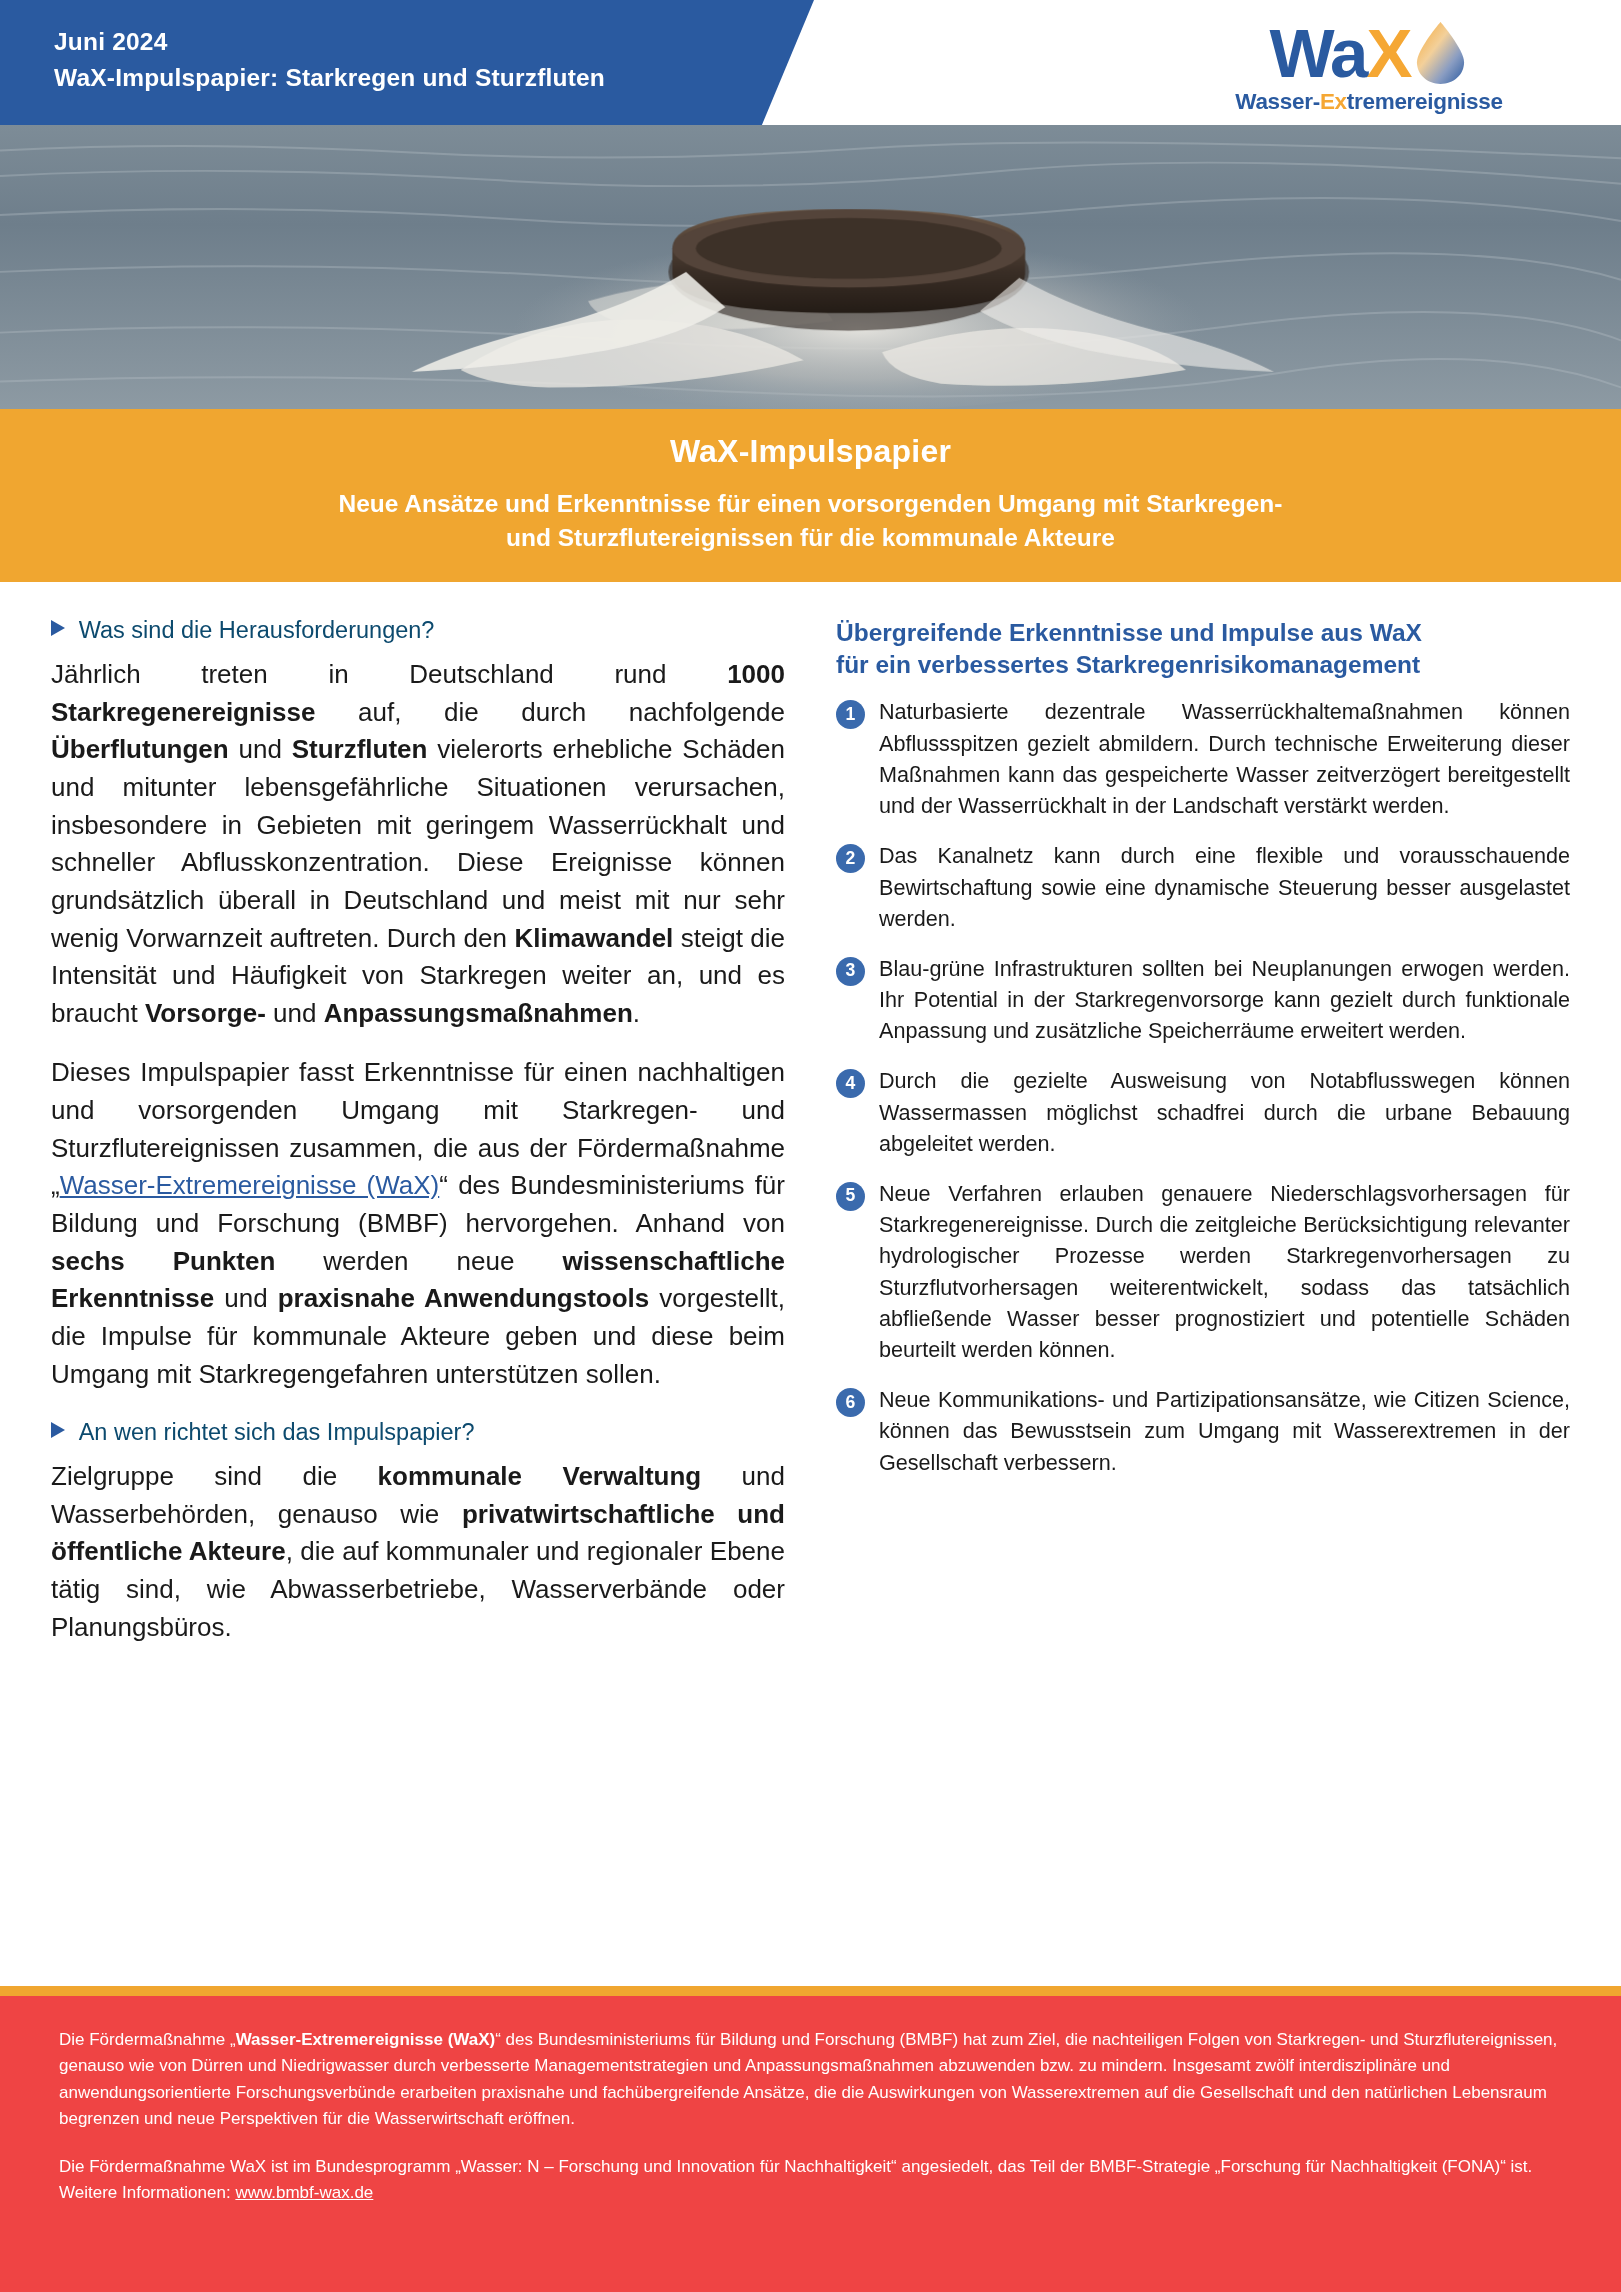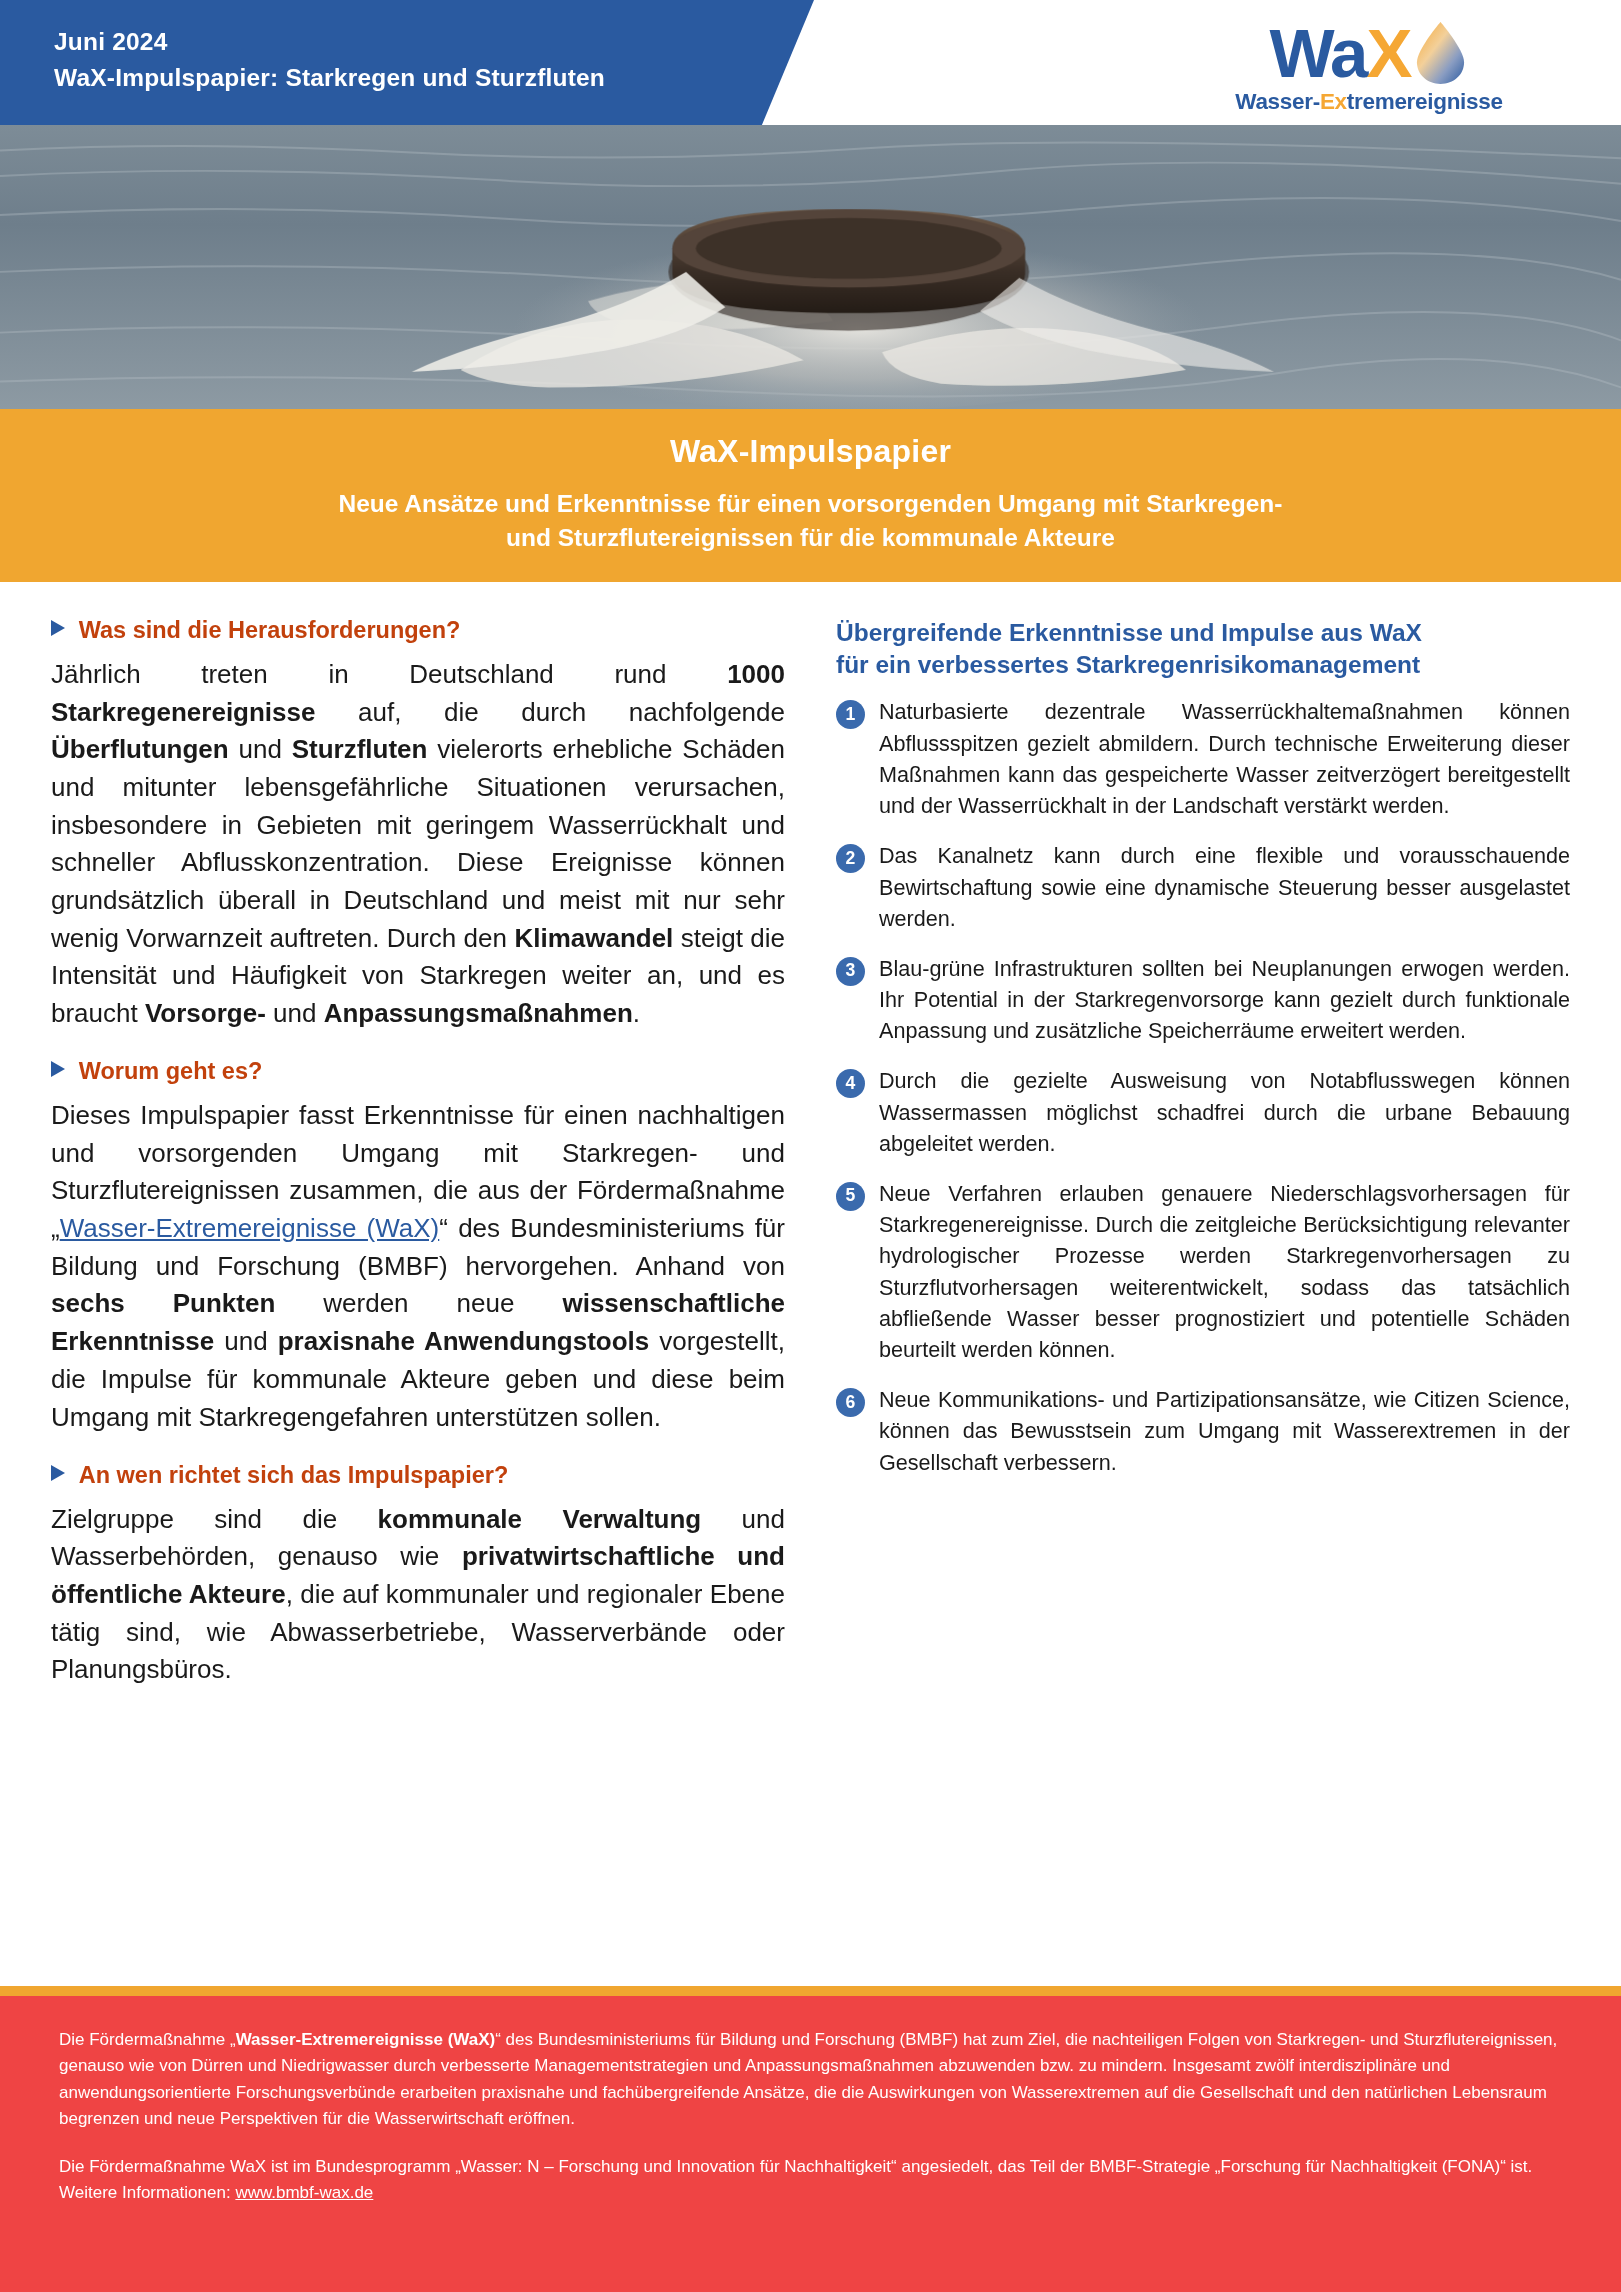--- a/index.html
+++ b/index.html
@@ -127,23 +127,23 @@
   
   .content {
     display: flex;
     gap: 51px;
     padding: 35px 51px 0 51px;
   }
   .col-left  { width: 735px; }
   .col-right { width: 735px; }
 
   h2.section-head {
-    color: #c2410c;
+    color: #0c4a6e;
     font-size: 23.5px;
-    font-weight: bold;
+    font-weight: normal;
     margin: 0 0 11.8px 0;
     display: flex;
     align-items: baseline;
     gap: 13.7px;
   }
   h2.section-head.tight { margin-top: 25.5px; }
   .tri {
     display: inline-block;
     width: 0; height: 0;
     border-left: 14.7px solid #2a5aa0;
@@ -315,24 +315,20 @@
 
 <div class="content">
 
   <div class="col-left">
     <div id="left-sections">
         <h2 class="section-head">
           <span class="tri"></span>
           <span>Was sind die Herausforderungen?</span>
         </h2>
         <p class="body"><span>Jährlich treten in Deutschland rund </span><b>1000 Starkregenereignisse</b><span> auf, die durch nachfolgende </span><b>Überflutungen</b><span> und </span><b>Sturzfluten</b><span> vielerorts erhebliche Schäden und mitunter lebensgefährliche Situationen verursachen, insbesondere in Gebieten mit geringem Wasserrückhalt und schneller Abflusskonzentration. Diese Ereignisse können grundsätzlich überall in Deutschland und meist mit nur sehr wenig Vorwarnzeit auftreten. Durch den </span><b>Klimawandel</b><span> steigt die Intensität und Häufigkeit von Starkregen weiter an, und es braucht </span><b>Vorsorge-</b><span> und </span><b>Anpassungsmaßnahmen</b><span>.</span></p>
-        <h2 class="section-head tight">
-          <span class="tri"></span>
-          <span>Worum geht es?</span>
-        </h2>
         <p class="body"><span>Dieses Impulspapier fasst Erkenntnisse für einen nachhaltigen und vorsorgenden Umgang mit Starkregen- und Sturzflutereignissen zusammen, die aus der Fördermaßnahme „</span><a class="inline-link" href="#">Wasser-Extremereignisse (WaX)</a><span>“ des Bundesministeriums für Bildung und Forschung (BMBF) hervorgehen. Anhand von </span><b>sechs Punkten</b><span> werden neue </span><b>wissenschaftliche Erkenntnisse</b><span> und </span><b>praxisnahe Anwendungstools</b><span> vorgestellt, die Impulse für kommunale Akteure geben und diese beim Umgang mit Starkregengefahren unterstützen sollen.</span></p>
         <h2 class="section-head tight">
           <span class="tri"></span>
           <span>An wen richtet sich das Impulspapier?</span>
         </h2>
         <p class="body"><span>Zielgruppe sind die </span><b>kommunale Verwaltung</b><span> und Wasserbehörden, genauso wie </span><b>privatwirtschaftliche und öffentliche Akteure</b><span>, die auf kommunaler und regionaler Ebene tätig sind, wie Abwasserbetriebe, Wasserverbände oder Planungsbüros.</span></p>
       </div>
   </div>
 
   <div class="col-right">

